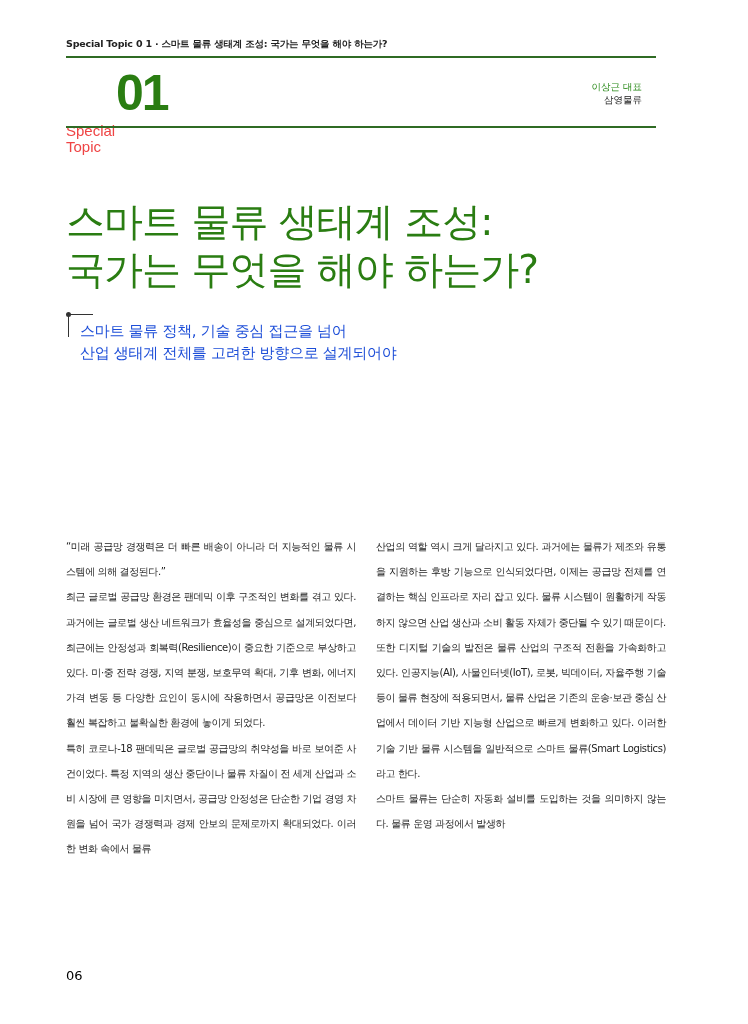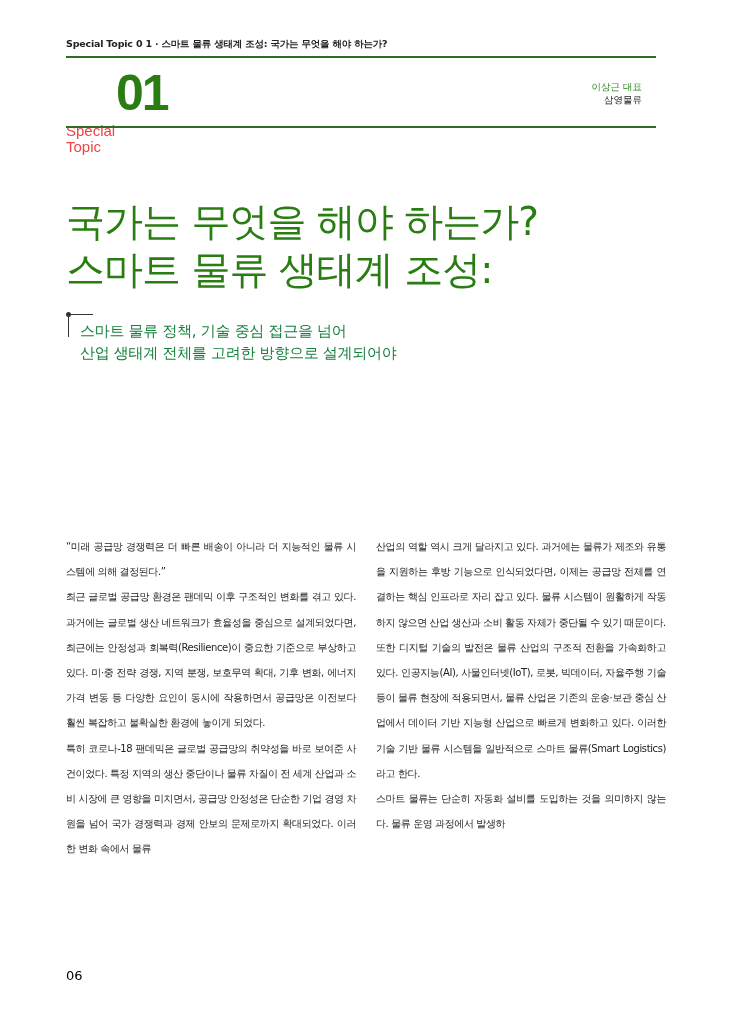--- a/index.html
+++ b/index.html
@@ -11,21 +11,21 @@
     .topic-label { position: absolute; left: 66px; top: 75px; font-family: "Liberation Sans", sans-serif; font-size: 15px; line-height: 16px; color: #ef4444; margin-top: 48px; }
     .topic-num { position: absolute; left: 116px; top: 58px; font-family: "Liberation Sans", sans-serif; font-weight: bold; font-size: 50px; line-height: 70px; color: #2a7d12; letter-spacing: -2px; }
     .author { position: absolute; right: 106px; top: 80px; text-align: right; font-size: 9.5px; line-height: 13px; }
     .author .name { color: #2a8a1a; }
     .author .org { color: #222; }
     .title { position: absolute; left: 66px; top: 198px; font-size: 39px; line-height: 48px; color: #2a7d12; letter-spacing: -1px; font-weight: normal; }
     .subtitle-marker { position: absolute; left: 66px; top: 312px; }
     .subtitle-marker .dot { position: absolute; left: 0; top: 0; width: 5px; height: 5px; border-radius: 50%; background: #333; }
     .subtitle-marker .hline { position: absolute; left: 3px; top: 2px; width: 24px; height: 1px; background: #333; }
     .subtitle-marker .vline { position: absolute; left: 2px; top: 3px; width: 1px; height: 22px; background: #333; }
-    .subtitle { position: absolute; left: 80px; top: 320px; font-size: 15px; line-height: 22px; color: #15803d; letter-spacing: -0.3px; }
+    .subtitle { position: absolute; left: 80px; top: 320px; font-size: 15px; line-height: 22px; color: #1d4ed8; letter-spacing: -0.3px; }
     .col { position: absolute; top: 534px; width: 290px; font-size: 10px; line-height: 25.2px; color: #222; text-align: justify; letter-spacing: -0.4px; }
     .col p { margin: 0; }
     .col-left { left: 66px; }
     .col-right { left: 376px; }
     .page-num { position: absolute; left: 66px; top: 968px; font-size: 13px; color: #000000; }
   </style>
 </head>
 <body>
 
 <div class="running-head">Special Topic 0 1 ·  스마트 물류 생태계 조성: 국가는 무엇을 해야 하는가?</div>
@@ -38,22 +38,22 @@
 <div class="topic-num">01</div>
 
 <div class="author">
   <div class="name">이상근 대표</div>
   <div class="org">삼영물류</div>
 </div>
 
 <div class="rule-thick"></div>
 
 <h1 class="title" style="margin:0;">
+  <div>스마트 물류 생태계 조성:</div>
   <div>국가는 무엇을 해야 하는가?</div>
-  <div>스마트 물류 생태계 조성:</div>
 </h1>
 
 <div class="subtitle-marker">
   <span class="dot"></span>
   <span class="hline"></span>
   <span class="vline"></span>
 </div>
 <div class="subtitle">
   <div>스마트 물류 정책, 기술 중심 접근을 넘어</div>
   <div>산업 생태계 전체를 고려한 방향으로 설계되어야</div>

